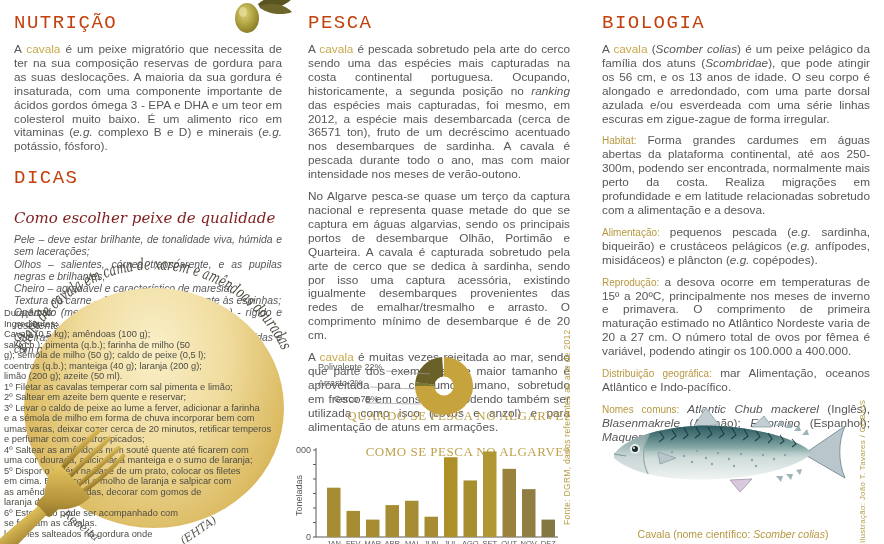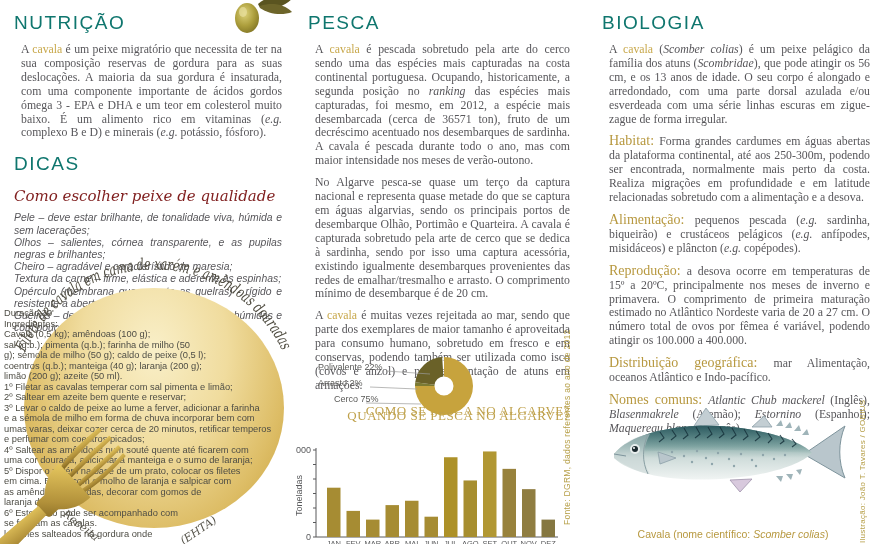--- a/index.html
+++ b/index.html
@@ -2,27 +2,27 @@
 <html><head>
 <meta charset="utf-8">
 <style>
   html,body{margin:0;padding:0;}
   body{width:884px;height:544px;overflow:hidden;position:relative;background:#ffffff;
        font-family:"Liberation Sans",sans-serif;color:#57565a;}
   .col{position:absolute;top:12px;}
   #col-nutricao{left:14px;width:268px;}
   #col-pesca{left:308px;width:262px;}
   #col-biologia{left:602px;width:268px;}
-  h2.section{font-family:Liberation Sans, sans-serif;font-weight:normal;color:#0f766e;
+  h2.section{font-family:Liberation Mono, monospace;font-weight:normal;color:#c2410c;
              font-size:19px;letter-spacing:1.5px;margin:0 0 9px 0;}
-  p.body{font-size:11.8px;line-height:13.9px;text-align:justify;margin:0 0 8px 7px;font-family:Liberation Serif, serif;}
+  p.body{font-size:11.8px;line-height:13.9px;text-align:justify;margin:0 0 8px 0;}
   .seg-hl{color:#c8a84b;}
   .seg-it{font-style:italic;}
-  .seg-sub{color:#b7983f;font-size:14px;}
-  #dicas-title{margin-top:13px;margin-bottom:12px;}
+  .seg-sub{color:#b7983f;font-size:10px;}
+  #dicas-title{margin-top:13px;margin-bottom:20px;}
   #dicas-script{font-family:"DejaVu Serif",serif;font-style:italic;color:#7f1d1d;
                 font-size:15px;margin:0 0 7px 0;}
   .dicas-lines div{font-size:10.4px;line-height:12.2px;font-style:italic;text-align:justify;}
   
   #recipe-circle{position:absolute;left:24px;top:288px;width:260px;height:240px;border-radius:50%;
      background:radial-gradient(ellipse at 50% 26%,#f9efc8 0%,#f0dc9e 40%,#ddbd66 72%,#c49c35 100%);}
   #recipe-arc{position:absolute;left:0;top:246px;width:300px;height:180px;}
   #recipe-arc text{font-family:"DejaVu Serif",serif;font-style:italic;font-size:16px;fill:#4f4c40;}
   #recipe-text{position:absolute;left:4px;top:292px;width:296px;text-align:left;z-index:2;margin-top:16px;}
   #recipe-text div{font-size:9.3px;line-height:10.5px;color:#4e4d45;}

